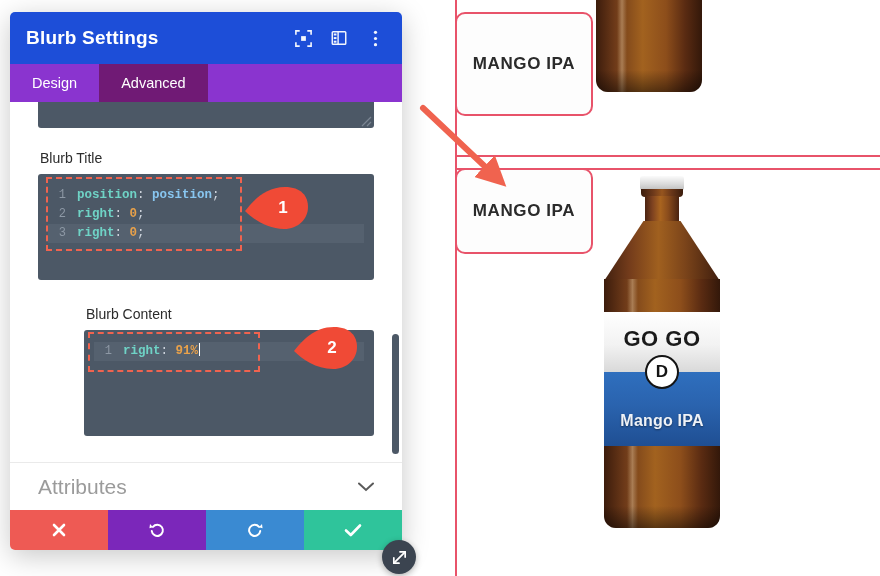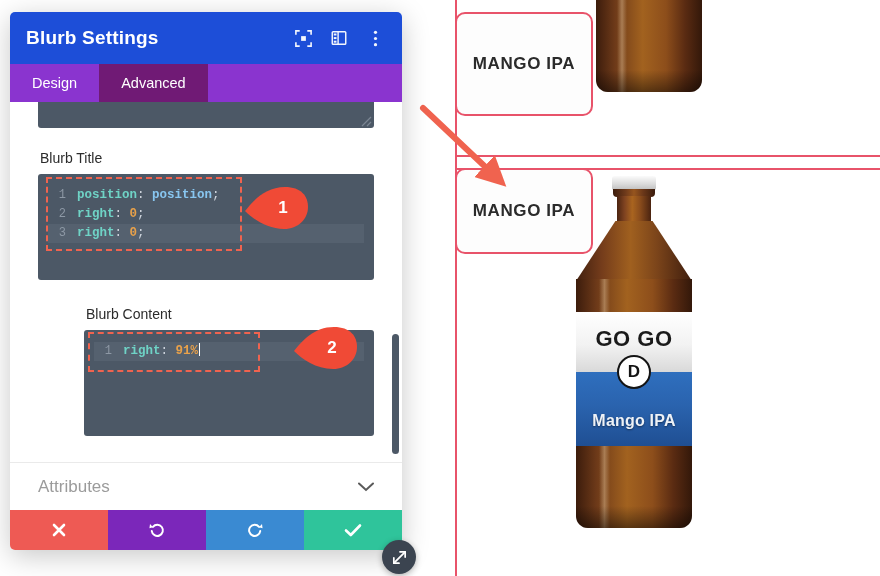--- a/index.html
+++ b/index.html
@@ -54,21 +54,21 @@
     position: absolute; left: 456px; top: 178px;
     width: 4px; height: 42px; background: #2f3f8f;
   }
 
   
   .bottle { position: absolute; }
 
   
   #bottle-1 { left: 596px; top: -96px; width: 106px; height: 188px; }
   
-  #bottle-2 { left: 576px; top: 176px; width: 116px; height: 352px; }
+  #bottle-2 { left: 604px; top: 176px; width: 116px; height: 352px; }
 
   .b-neck {
     position: absolute; left: 50%; transform: translateX(-50%);
     background: linear-gradient(90deg,#4b2411 0%,#7e4220 22%,#a9641f 45%,#8a4c1c 68%,#4a2310 100%);
   }
   .b-cap {
     position: absolute; left: 50%; transform: translateX(-50%);
     background: linear-gradient(180deg,#fbfbfb 0%,#dcdcdc 55%,#bfbfbf 100%);
     border-radius: 3px 3px 2px 2px;
   }
@@ -228,21 +228,21 @@
     position: absolute; right: 2px; bottom: 1px; width: 14px; height: 14px;
     opacity: .6;
   }
 
   .attributes-row {
     position: absolute; left: 0; right: 0; bottom: 0; height: 48px;
     border-top: 1px solid #eaeaea;
     display: flex; align-items: center; padding: 0 28px;
     background: #ffffff;
   }
-  .attributes-label { font-size: 17px; color: #9b9b9b; flex: 1 1 auto; }
+  .attributes-label { font-size: 21px; color: #9b9b9b; flex: 1 1 auto; }
   .chevron { width: 16px; height: 10px; }
 
   .action-bar {
     height: 40px; display: flex; flex: 0 0 auto;
   }
   .action-btn {
     flex: 1 1 0; display: flex; align-items: center; justify-content: center;
     cursor: pointer;
   }
   .action-btn svg { display: block; }

